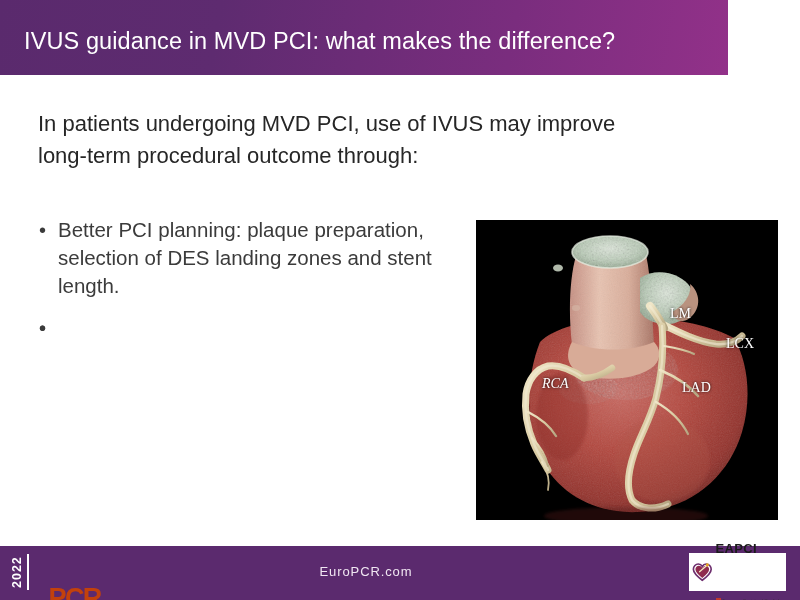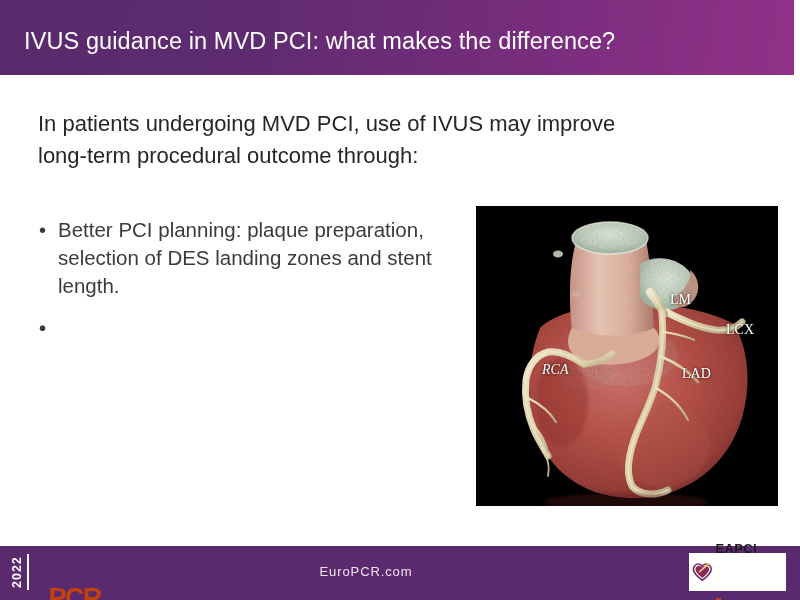--- a/index.html
+++ b/index.html
@@ -12,21 +12,21 @@
     height: 600px;
     font-family: "Liberation Sans", sans-serif;
     overflow: hidden;
     position: relative;
   }
 
   
   #header-bar {
     position: absolute;
     left: 0; top: 0;
-    width: 794px; height: 75px;
+    width: 728px; height: 75px;
     background: linear-gradient(100deg, #5a2a6d 0%, #5e2b70 30%, #7a2d7e 70%, #923189 100%);
   }
   #slide-title {
     position: absolute;
     left: 24px;
     top: 28px;
     font-size: 23.5px;
     color: #ffffff;
     letter-spacing: 0.1px;
     white-space: nowrap;
@@ -67,21 +67,21 @@
     top: 0;
     font-size: 20px;
     line-height: 28px;
     color: #3b3b3b;
   }
 
   
   #ct-image {
     position: absolute;
     left: 476px;
-    top: 206px;
+    top: 220px;
     width: 302px;
     height: 300px;
     background: #000000;
     overflow: hidden;
   }
   #ct-image svg { display: block; }
   .ct-label {
     position: absolute;
     color: #ffffff;
     font-family: "Liberation Serif", serif;

